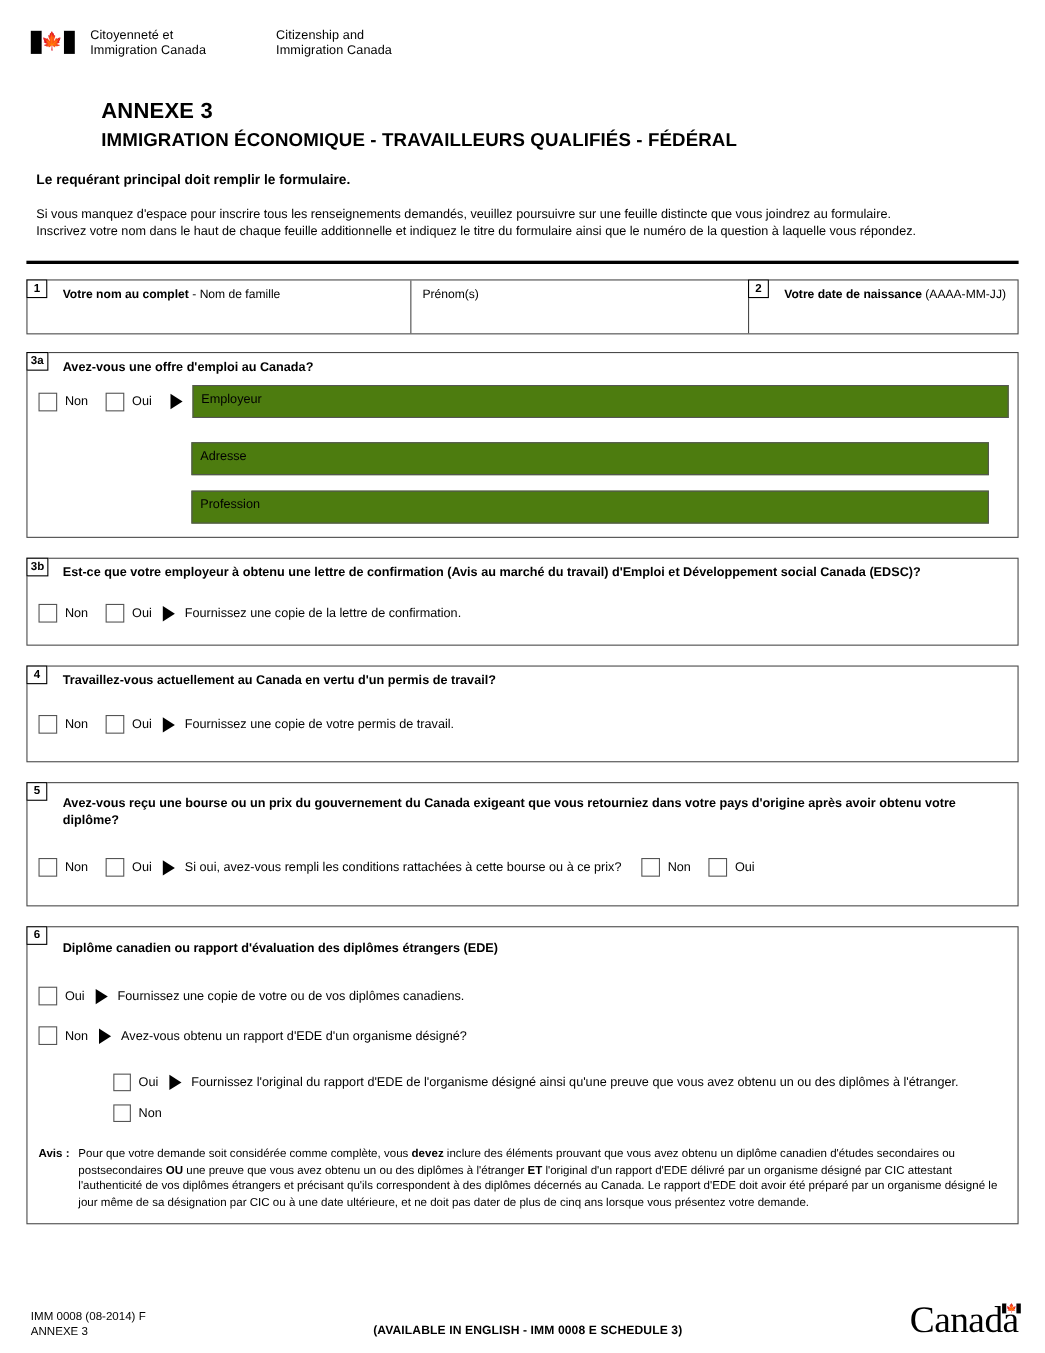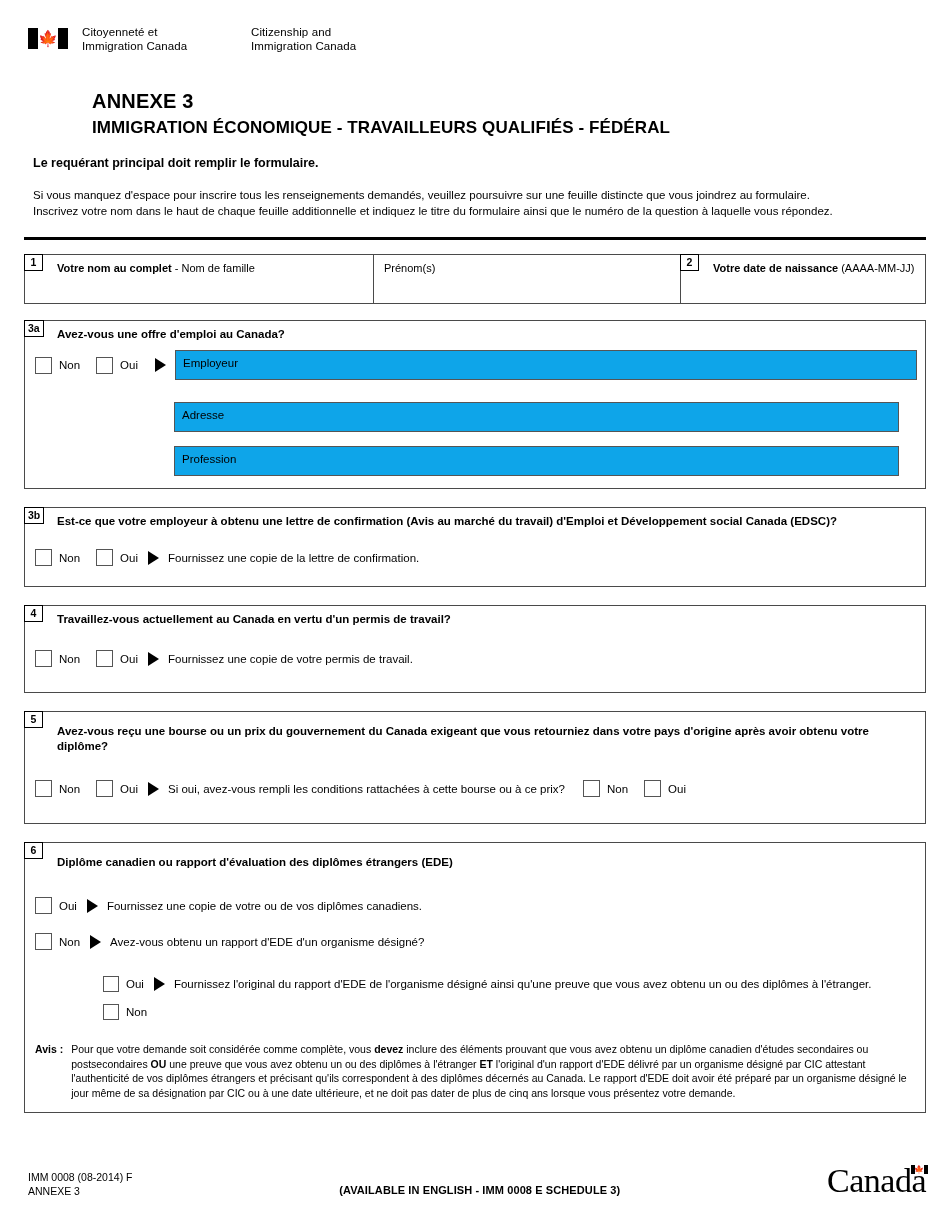--- a/index.html
+++ b/index.html
@@ -97,41 +97,41 @@
   }
   .after-arrow { font-size: 11.5px; }
 
   
   .s3a-body { padding: 8px 0 10px 0; }
   .s3a-line { display: flex; align-items: center; padding-left: 10px; }
   .s3a-left { display: flex; align-items: center; width: 120px; }
   .ibox {
     border: 1.5px solid #555; height: 30px;
     font-size: 11.5px; padding: 6px 0 0 7px;
-    flex: 1; margin-right: 8px; background:#0ea5e9;
+    flex: 1; margin-right: 8px; background:#4d7c0f;
   }
   .s3a-stack { padding: 9px 8px 0 149px; }
   .s3a-stack .ibox { margin-right: 18px; margin-bottom: 14px; }
 
   .pad-l { padding-left: 10px; }
 
   .indent { padding-left: 78px; }
 
   
   .note {
     display: flex; padding: 10px 14px 12px 10px; margin-top: 12px;
     font-size: 10.5px; line-height: 14.5px;
   }
   .note-lab { font-weight: bold; white-space: nowrap; margin-right: 8px; }
   .note-body { flex: 1; }
   .note-body b { font-weight: bold; }
 
   
   .footer {
-    position: absolute; left: 0; right: 0; bottom: 32px;
+    position: absolute; left: 0; right: 0; bottom: 12px;
     padding: 0 24px 0 28px;
     display: flex; align-items: flex-end; justify-content: space-between;
   }
   .f-left { font-size: 10.5px; line-height: 14px; }
   .f-center { font-size: 11px; font-weight: bold; padding-bottom: 2px; letter-spacing:.1px; }
   .wordmark {
     position: relative; font-family: "Liberation Serif", serif;
     font-size: 34px; line-height: 34px; letter-spacing: -.5px;
   }
   .wm-flag {

